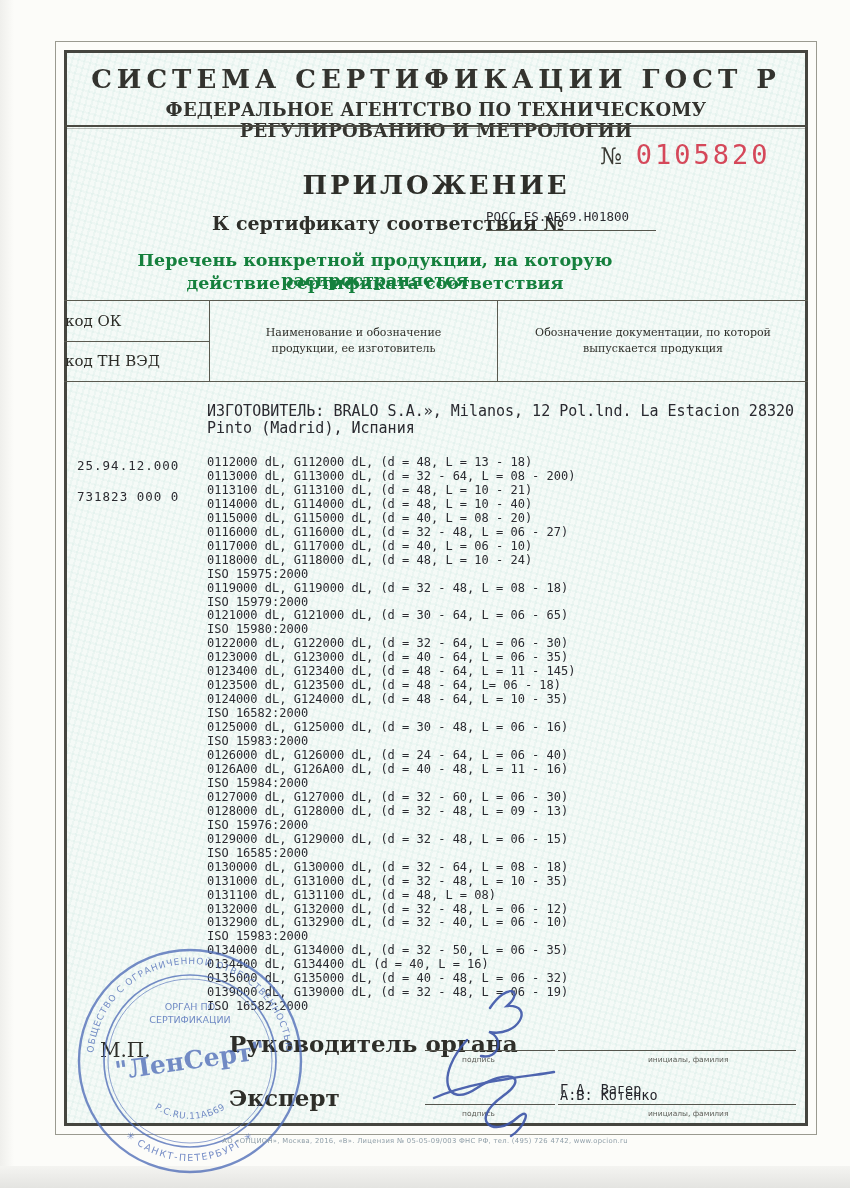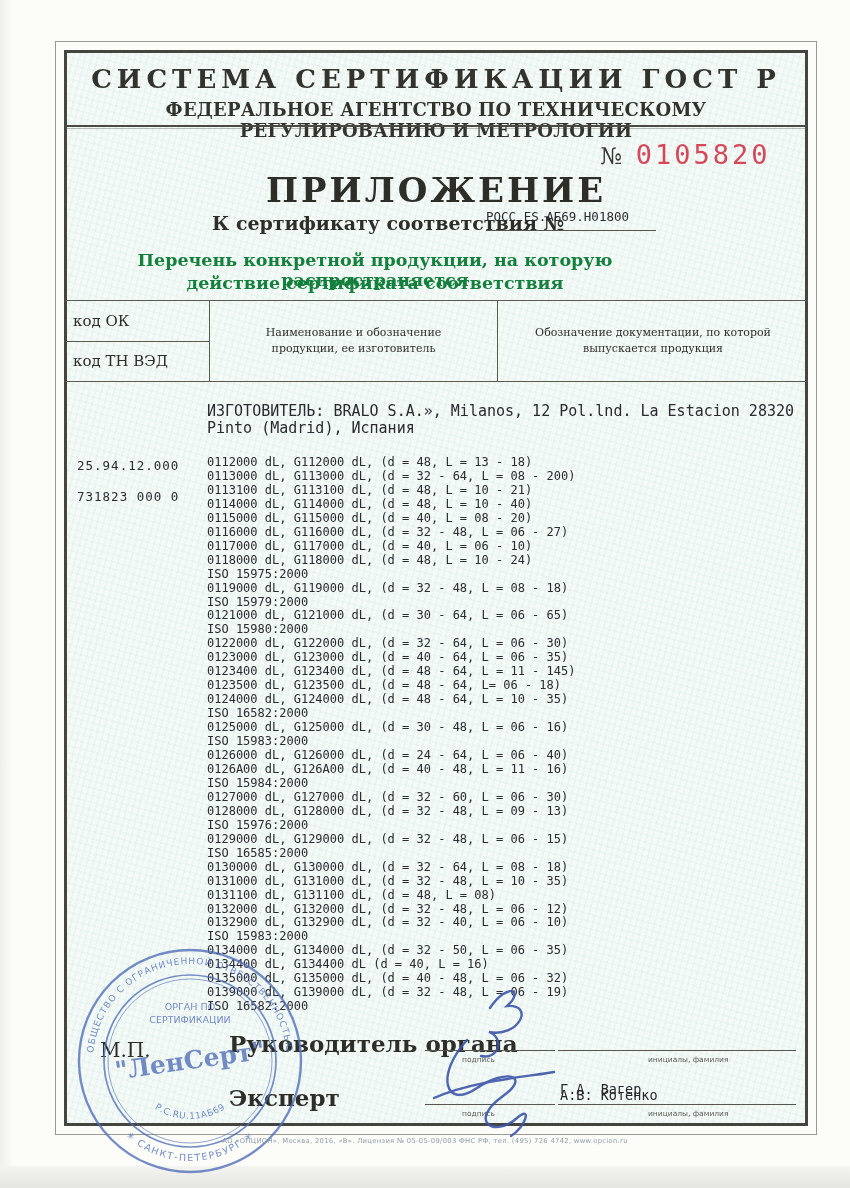--- a/index.html
+++ b/index.html
@@ -32,39 +32,39 @@
     font-weight:bold; font-size:18px; letter-spacing:0.2px; color:#33332e; }
   .header-rule { position:absolute; left:64px; width:744px; top:125px; height:4px;
     border-top:2.5px solid #4a4a42; border-bottom:1px solid rgba(74,74,66,0.35); }
 
   .doc-number { position:absolute; left:600px; top:139px; white-space:nowrap; }
   .doc-number .no-sign { font-size:23px; color:#3a3a34; margin-right:14px; }
   .doc-number .no-value { font-family:"DejaVu Sans Mono", monospace; font-size:27px;
     letter-spacing:3px; color:#d5485a; }
 
   .appendix-title { position:absolute; left:64px; width:744px; top:170px; text-align:center;
-    font-weight:bold; font-size:34px; letter-spacing:3px; color:#2e2e29; }
+    font-weight:bold; font-size:26px; letter-spacing:3px; color:#2e2e29; }
 
   .cert-line { position:absolute; left:212px; top:212px; }
   .cert-label { font-weight:bold; font-size:19px; color:#2e2e29; }
   .cert-value-wrap { position:absolute; left:274px; top:-6px; width:170px; text-align:left;
     border-bottom:1.2px solid #55554d; padding-bottom:5px; }
   .cert-value { font-family:"DejaVu Sans Mono", monospace; font-size:12.5px; color:#2a2a30;
     white-space:nowrap; }
 
   .subtitle { position:absolute; left:64px; width:622px; text-align:center;
     font-weight:bold; font-size:17.5px; color:#15803d; }
   .subtitle.l1 { top:250px; }
   .subtitle.l2 { top:273px; }
 
   .spec-table { position:absolute; left:64px; top:300px; width:744px; height:82px;
     display:grid; grid-template-columns:146px 288px 1fr;
     border-top:1.2px solid #5a5a50; border-bottom:1.2px solid #5a5a50; }
   .spec-table .c1 { border-right:1.2px solid #5a5a50; display:flex; flex-direction:column; }
-  .spec-table .c1 .r { flex:1; display:flex; align-items:center; padding-left:9px;
+  .spec-table .c1 .r { flex:1; display:flex; align-items:center; padding-left:1px;
     font-size:15px; color:#2e2e29; }
   .spec-table .c1 .r + .r { border-top:1.1px solid #5a5a50; }
   .spec-table .c2 { border-right:1.2px solid #5a5a50; }
   .spec-table .c2, .spec-table .c3 { display:flex; align-items:center; justify-content:center;
     text-align:center; font-size:11px; color:#2e2e29; padding:4px 22px; line-height:1.45; }
 
   .mono { font-family:"DejaVu Sans Mono", monospace; color:#2a2a30; }
   .manufacturer { position:absolute; left:207px; top:403px; font-size:15px; line-height:16.5px;
     white-space:pre; }
   .code-ok   { position:absolute; left:77px; top:458px; font-size:12.5px; letter-spacing:1px; }

